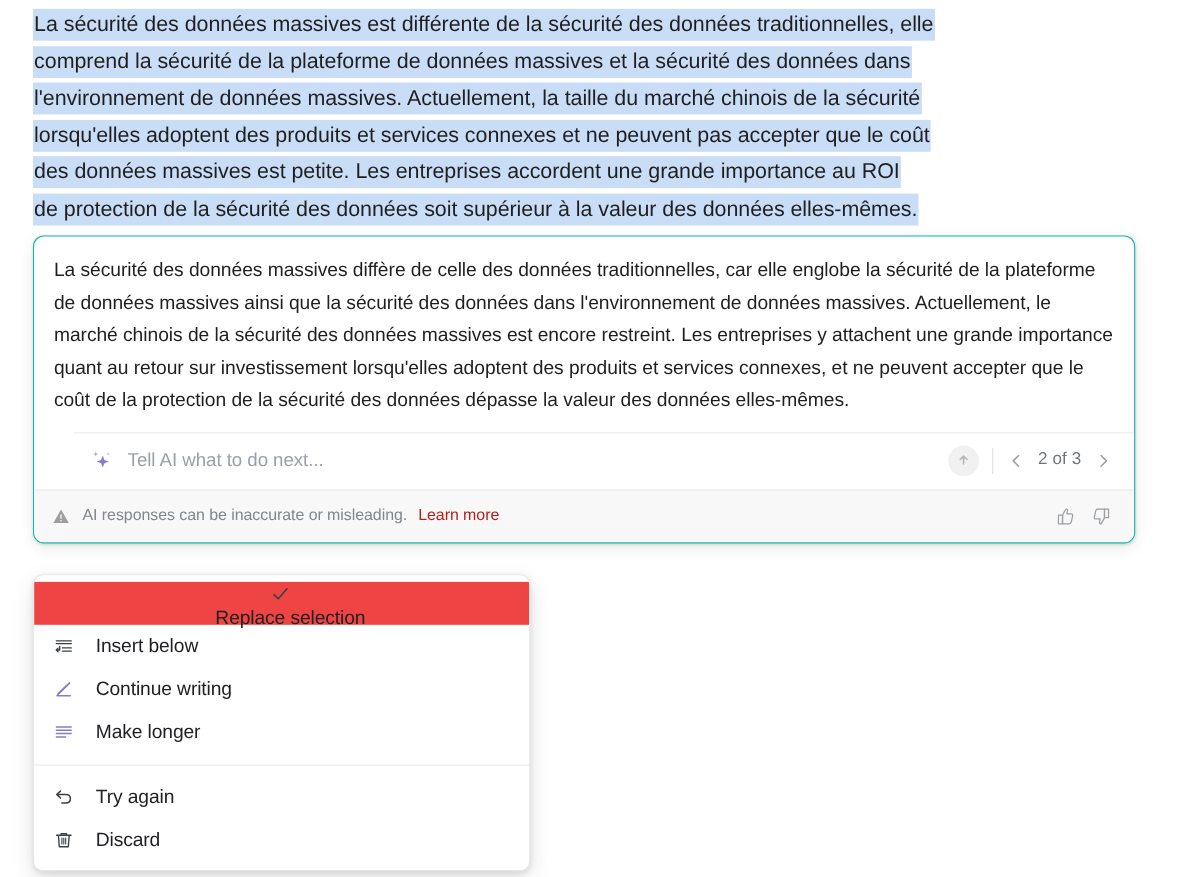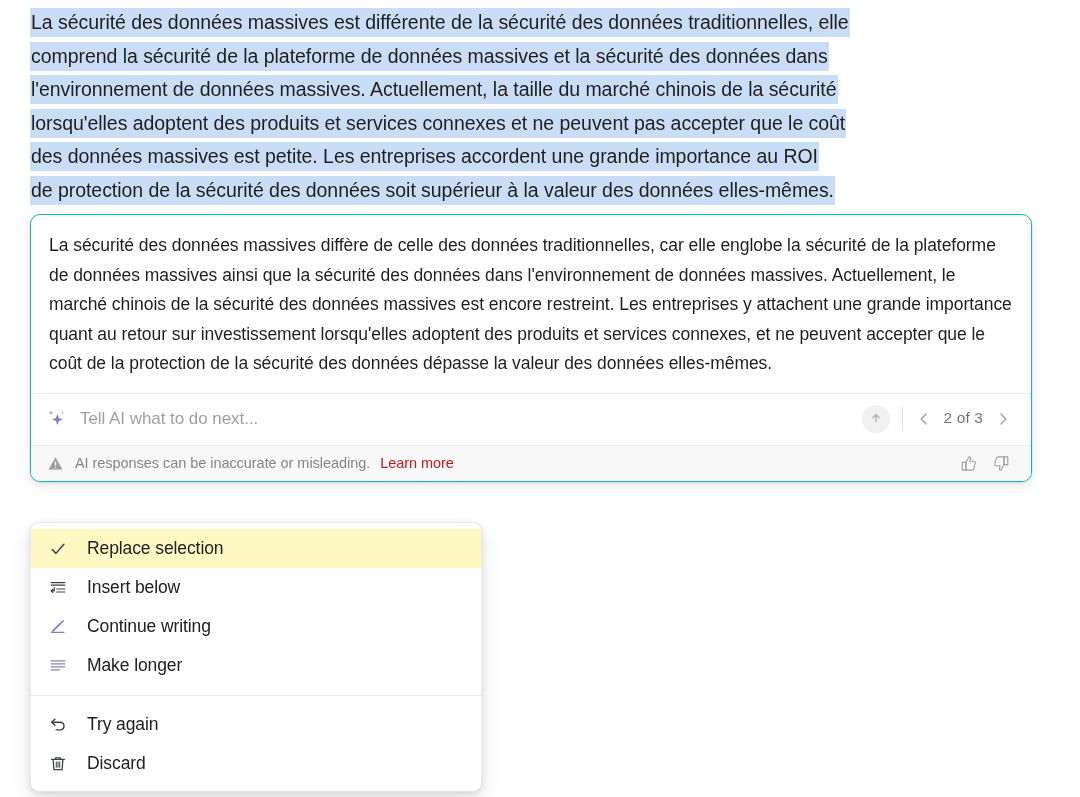--- a/index.html
+++ b/index.html
@@ -55,20 +55,21 @@
     letter-spacing: -0.05px;
   }
 
   
   .prompt-row {
     display: flex;
     align-items: center;
     height: 52px;
     padding: 0 12px 0 14px;
     border-top: 1px solid #ececec;
+    margin-left: 36px;
   }
   .sparkle-icon {
     width: 22px; height: 22px;
     flex: 0 0 22px;
     margin-right: 13px;
     display: block;
   }
   .prompt-input {
     flex: 1 1 auto;
     border: none;
@@ -117,21 +118,21 @@
     font-size: 15.5px;
     color: #70757a;
     letter-spacing: 0.1px;
     white-space: nowrap;
   }
 
   
   .disclaimer-row {
     display: flex;
     align-items: center;
-    height: 36px;
+    height: 48px;
     background: #f8f8f8;
     border-top: 1px solid #ececec;
     padding: 0 16px 0 16px;
   }
   .warn-icon { width: 17px; height: 17px; flex: 0 0 17px; margin-right: 11px; display:block; }
   .disclaimer-text {
     font-size: 14.5px;
     color: #80868b;
     letter-spacing: -0.05px;
   }
@@ -164,21 +165,21 @@
     padding: 6px 0 8px 0;
     overflow: hidden;
   }
   .menu-item {
     display: flex;
     align-items: center;
     height: 39px;
     padding: 0 0 0 16px;
     cursor: pointer;
   }
-  .menu-item.active { background: #fef9c3; }
+  .menu-item.active { background: #ef4444; flex-direction: column; }
   .menu-icon {
     width: 22px; height: 22px;
     flex: 0 0 22px;
     margin-right: 18px;
     display: flex;
     align-items: center;
     justify-content: center;
   }
   .menu-label {
     font-size: 17.5px;

